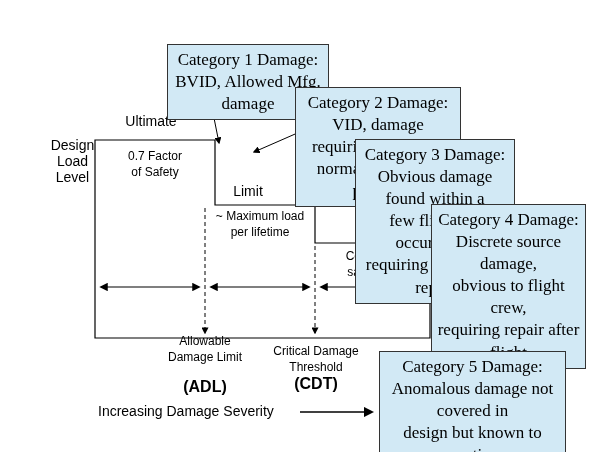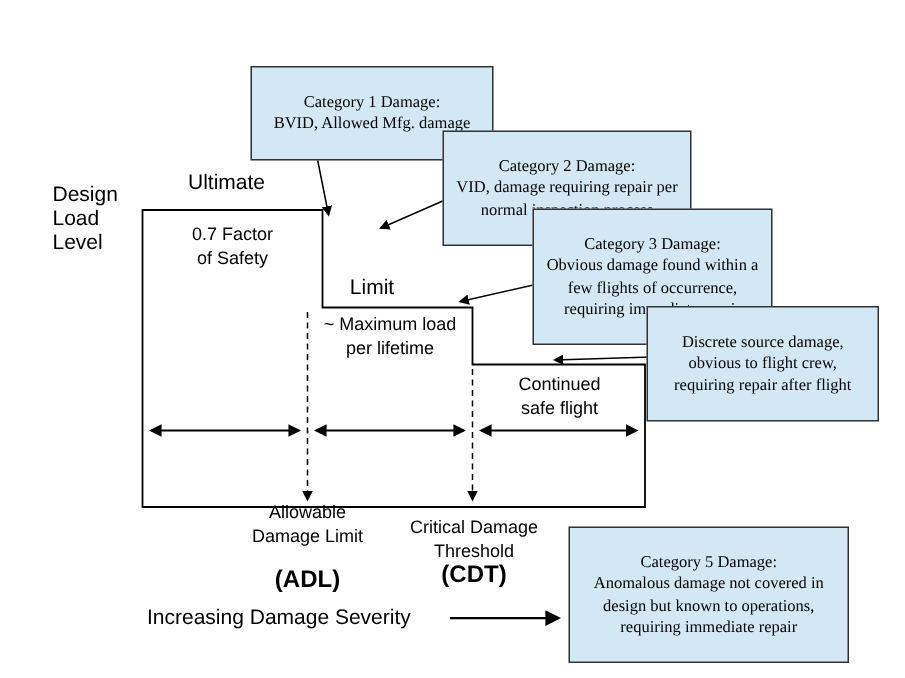--- a/index.html
+++ b/index.html
@@ -14,24 +14,24 @@
   .stage svg{position:absolute;left:0;top:0;}
   .txt{position:absolute;white-space:pre-line;}
   .center{text-align:center;}
   .lbl-big{font-size:14px;}
   .lbl-sm{font-size:12px;line-height:1.3;}
   .abbr{font-weight:bold;font-size:16px;}
   .callout{
     position:absolute;
     background:var(--callout-bg,#d2e9f5);
     border:1px solid #333;
-    padding:16px 5px;
+    padding:4px 5px;
     text-align:center;
     font-family:"Liberation Serif", serif;
-    font-size:11px;
+    font-size:17px;
     line-height:1.3;
     box-sizing:border-box;
   }
   .callout .c-title{white-space:pre-line;}
   .callout .c-body{white-space:pre-line;}
   .severity{font-size:14px;}
 </style>
 </head>
 <body>
 
@@ -60,21 +60,21 @@
     <g stroke="#000" stroke-width="1">
       <line x1="207" y1="83" x2="219" y2="143" marker-end="url(#arr)"></line>
       <line x1="302" y1="131" x2="254" y2="152" marker-end="url(#arr)"></line>
       <line x1="360" y1="189" x2="307" y2="201" marker-end="url(#arr)"></line>
       <line x1="434" y1="238" x2="370" y2="240" marker-end="url(#arr)"></line>
     </g>
 
     <line x1="300" y1="412" x2="372" y2="412" stroke="#000" stroke-width="1.5" marker-end="url(#arr)"></line>
   </svg>
 
-  <div class="txt lbl-big" style="left:35px;top:121px;width:75px;">Design
+  <div class="txt lbl-big" style="left:35px;top:137px;width:75px;text-align:center;">Design
 Load
 Level</div>
 
   <div class="txt lbl-big center" style="left:108px;top:113px;width:86px;">Ultimate</div>
   <div class="txt lbl-sm center" style="left:100px;top:149px;width:110px;">0.7 Factor
 of Safety</div>
 
   <div class="txt lbl-big center" style="left:217px;top:183px;width:62px;">Limit</div>
   <div class="txt lbl-sm center" style="left:208px;top:209px;width:104px;">~ Maximum load
 per lifetime</div>
@@ -104,20 +104,21 @@
   </div>
 
   <div class="callout" style="left:355px;top:139px;width:160px;">
     <div class="c-title">Category 3 Damage:</div>
     <div class="c-body">Obvious damage found within a
 few flights of occurrence,
 requiring immediate repair</div>
   </div>
 
   <div class="callout" style="left:431px;top:204px;width:155px;">
+    <div class="c-title">Category 4 Damage:</div>
     <div class="c-body">Discrete source damage,
 obvious to flight crew,
 requiring repair after flight</div>
   </div>
 
   <div class="callout" style="left:379px;top:351px;width:187px;">
     <div class="c-title">Category 5 Damage:</div>
     <div class="c-body">Anomalous damage not covered in
 design but known to operations,
 requiring immediate repair</div>

